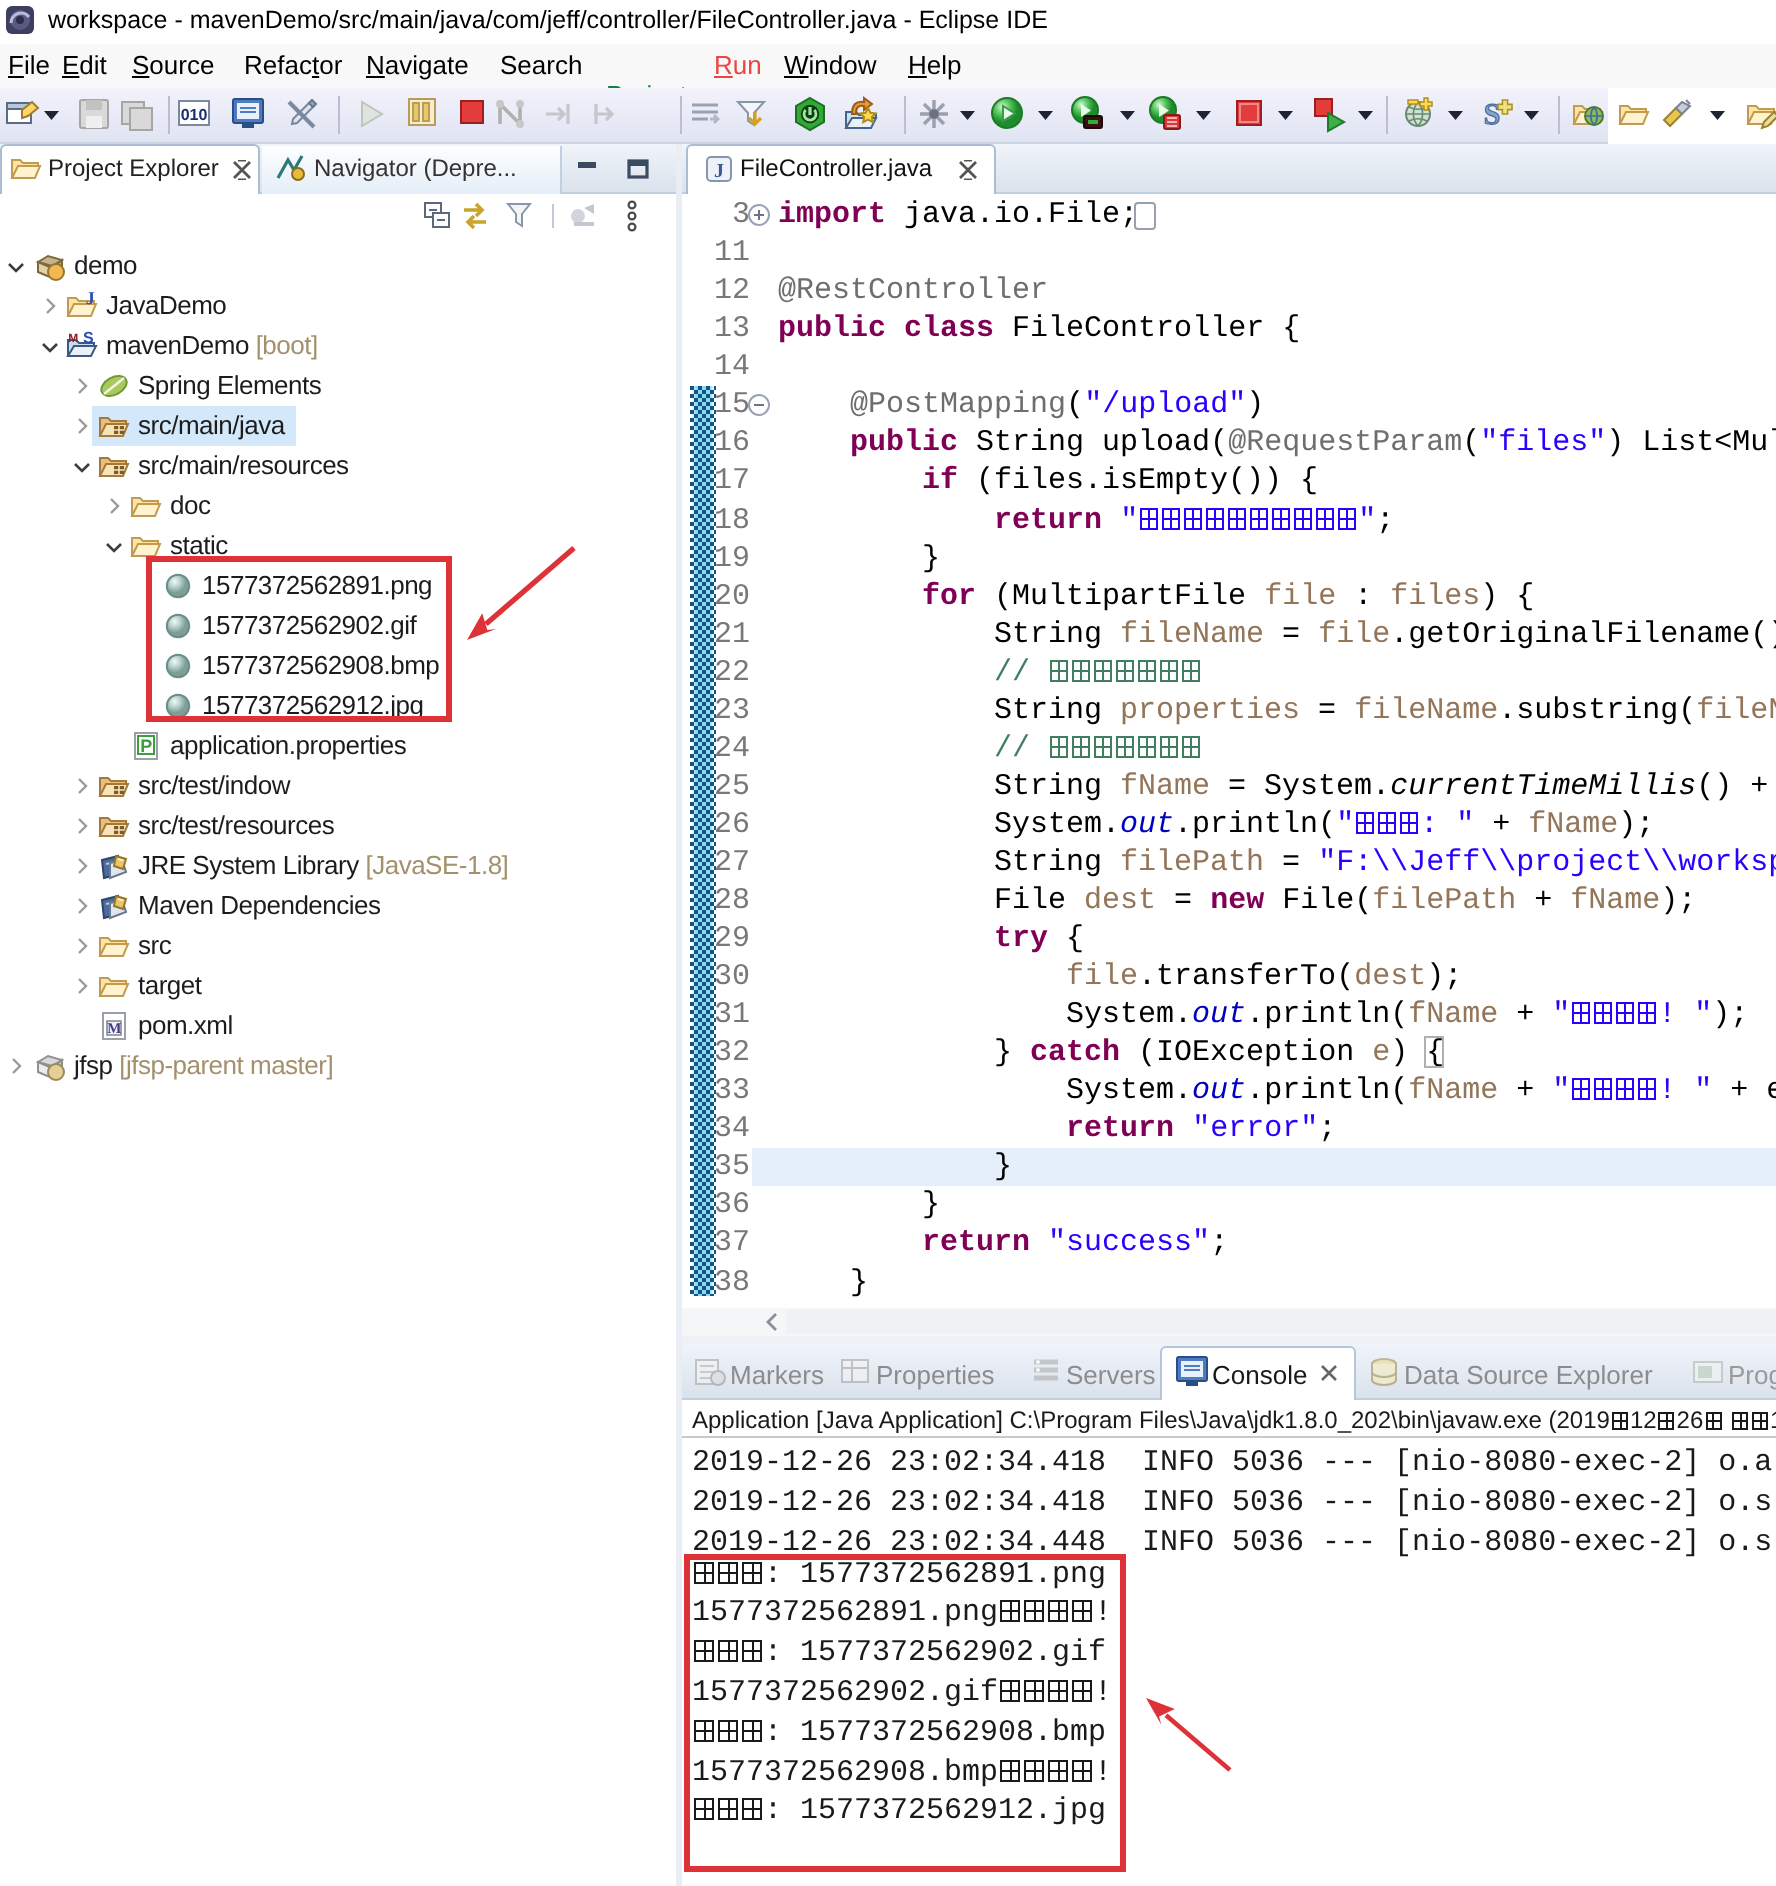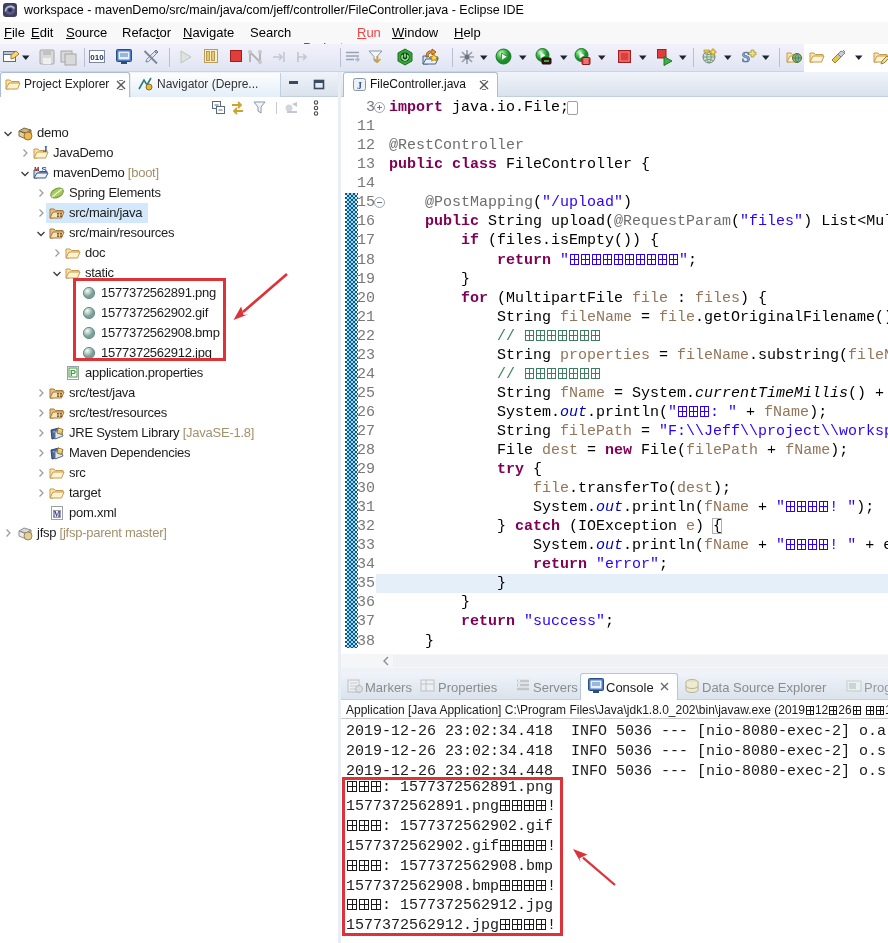--- a/index.html
+++ b/index.html
@@ -410,21 +410,21 @@
 <div class="trow" style="left:0;top:262px;width:338px">
 <svg class="abs" style="left:36px;top:5px;position:absolute" width="10" height="10" viewBox="0 0 10 10" xmlns="http://www.w3.org/2000/svg">
         <path d="M3.5 1.5 l3.5 3.5 -3.5 3.5" stroke="#9a9a9a" stroke-width="1.2" fill="none"></path>
       </svg>
 <svg class="abs" style="left:49px;top:2px;position:absolute" width="16" height="16" viewBox="0 0 16 16" xmlns="http://www.w3.org/2000/svg">
         <path d="M1 13 V4 h4 l1.5 1.5 H14 v2 H5.5 L4 13 Z" fill="#e8c07c" stroke="#a5793c"></path>
         <path d="M1 13 L4 7 h11 l-2.5 6 Z" fill="#f6e3b7" stroke="#a5793c"></path>
         <rect x="8" y="8" width="5" height="4" fill="#7d5a28"></rect>
         <path d="M8 10 h5 M10.5 8 v4" stroke="#f6e3b7" stroke-width="0.8"></path>
       </svg>
-<div class="ttext" style="left:69px">src/test/java</div>
+<div class="ttext" style="left:69px">src/test/indow</div>
 </div>
 <div class="trow" style="left:0;top:282px;width:338px">
 <svg class="abs" style="left:36px;top:5px;position:absolute" width="10" height="10" viewBox="0 0 10 10" xmlns="http://www.w3.org/2000/svg">
         <path d="M3.5 1.5 l3.5 3.5 -3.5 3.5" stroke="#9a9a9a" stroke-width="1.2" fill="none"></path>
       </svg>
 <svg class="abs" style="left:49px;top:2px;position:absolute" width="16" height="16" viewBox="0 0 16 16" xmlns="http://www.w3.org/2000/svg">
         <path d="M1 13 V4 h4 l1.5 1.5 H14 v2 H5.5 L4 13 Z" fill="#e8c07c" stroke="#a5793c"></path>
         <path d="M1 13 L4 7 h11 l-2.5 6 Z" fill="#f6e3b7" stroke="#a5793c"></path>
         <rect x="8" y="8" width="5" height="4" fill="#7d5a28"></rect>
         <path d="M8 10 h5 M10.5 8 v4" stroke="#f6e3b7" stroke-width="0.8"></path>
@@ -639,18 +639,17 @@
 <div class="mono abs" style="left:5px;top:22.9px">2019-12-26 23:02:34.418  INFO 5036 --- [nio-8080-exec-2] o.a</div>
 <div class="mono abs" style="left:5px;top:42.8px">2019-12-26 23:02:34.418  INFO 5036 --- [nio-8080-exec-2] o.s</div>
 <div class="mono abs" style="left:5px;top:62.699999999999996px">2019-12-26 23:02:34.448  INFO 5036 --- [nio-8080-exec-2] o.s</div>
 <div class="mono abs" style="left:5px;top:78.5px"><i class="ck"></i><i class="ck"></i><i class="ck"></i>: 1577372562891.png</div>
 <div class="mono abs" style="left:5px;top:98.3px">1577372562891.png<i class="ck"></i><i class="ck"></i><i class="ck"></i><i class="ck"></i>!</div>
 <div class="mono abs" style="left:5px;top:118.1px"><i class="ck"></i><i class="ck"></i><i class="ck"></i>: 1577372562902.gif</div>
 <div class="mono abs" style="left:5px;top:137.9px">1577372562902.gif<i class="ck"></i><i class="ck"></i><i class="ck"></i><i class="ck"></i>!</div>
 <div class="mono abs" style="left:5px;top:157.7px"><i class="ck"></i><i class="ck"></i><i class="ck"></i>: 1577372562908.bmp</div>
 <div class="mono abs" style="left:5px;top:177.5px">1577372562908.bmp<i class="ck"></i><i class="ck"></i><i class="ck"></i><i class="ck"></i>!</div>
 <div class="mono abs" style="left:5px;top:197.3px"><i class="ck"></i><i class="ck"></i><i class="ck"></i>: 1577372562912.jpg</div>
-<div class="mono abs" style="left:5px;top:217.1px">1577372562912.jpg<i class="ck"></i><i class="ck"></i><i class="ck"></i><i class="ck"></i>!</div>
 </div>
 <div class="abs" style="left:342px;top:776.5px;width:221px;height:159px;border:3px solid #dc3238"></div>
 <svg class="abs" style="left:565px;top:841px" width="60" height="55" viewBox="0 0 60 55" xmlns="http://www.w3.org/2000/svg">
     <line x1="50" y1="44" x2="18" y2="16.6" stroke="#dc3238" stroke-width="2.3"></line>
     <polygon points="0,0 14.5,-5.2 11,2.8 14.5,5.2" fill="#dc3238" transform="translate(8,8) rotate(40.5)"></polygon>
   </svg>
 </body></html>

